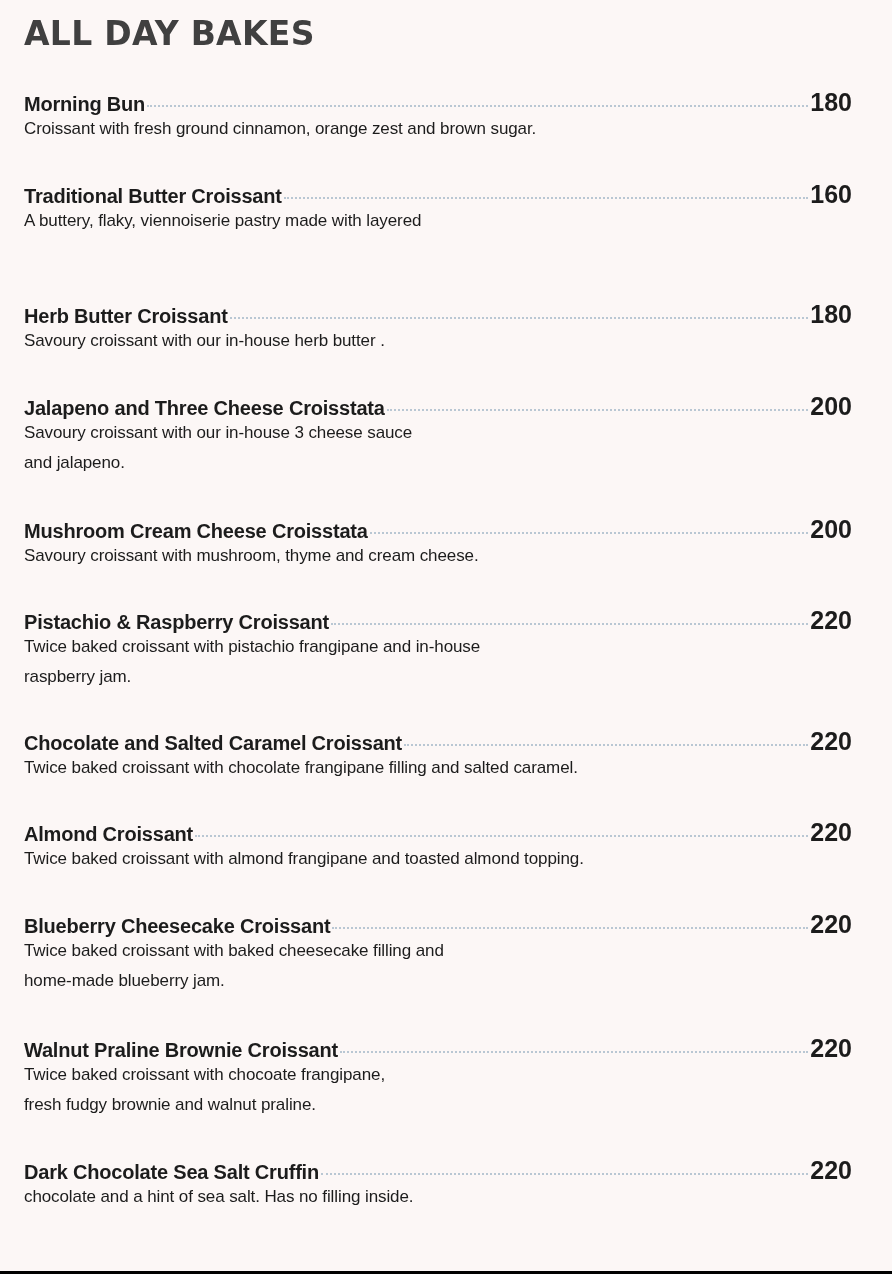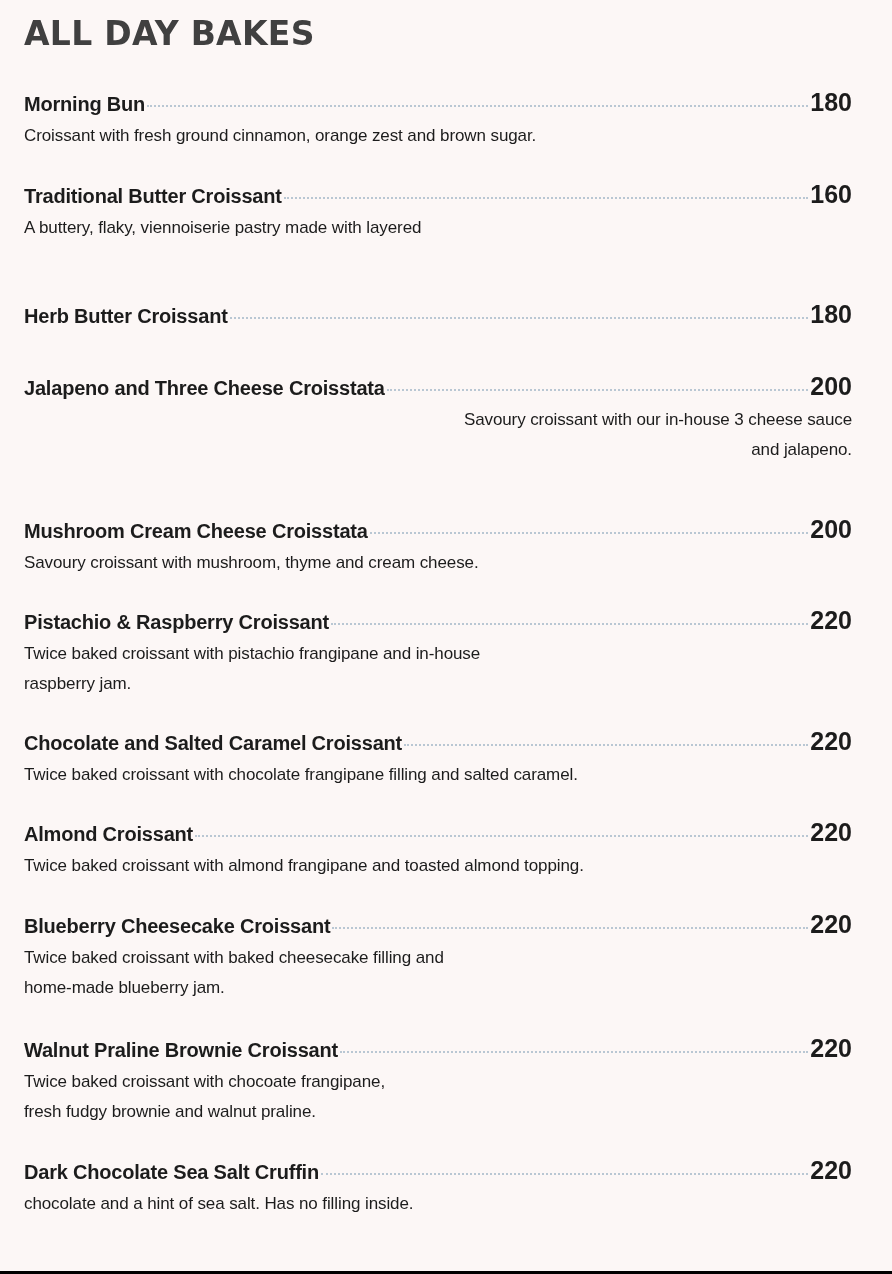--- a/index.html
+++ b/index.html
@@ -5,21 +5,21 @@
   html, body { margin:0; padding:0; }
   body { width:892px; height:1274px; background:#fcf7f6; position:relative; overflow:hidden;
          font-family:"Liberation Sans", sans-serif; color:#1c1c1c; }
   .title { position:absolute; left:24px; top:14px; font-size:33px; font-weight:bold; color:#404040;
            letter-spacing:0.3px; font-family:"DejaVu Sans", sans-serif; }
   .item { position:absolute; left:24px; width:828px; }
   .row { display:flex; align-items:baseline; height:26px; }
   .name { font-weight:bold; font-size:20px; white-space:nowrap; letter-spacing:-0.2px; }
   .dots { flex:1; border-bottom:2px dotted #b9c7d3; margin:0 2px; transform:translateY(-4px); }
   .price { font-weight:bold; font-size:25px; white-space:nowrap; }
-  .desc { font-size:17px; line-height:30px; margin-top:7px; letter-spacing:-0.1px; }
+  .desc { font-size:17px; line-height:30px; margin-top:0; letter-spacing:-0.1px; }
   .bottom-bar { position:absolute; left:0; right:0; top:1271px; height:3px; background:#000; }
 </style>
 </head>
 <body>
 
 <div class="title">ALL DAY BAKES</div>
 <div id="menu-list">
     <div class="item" style="top: 88px;">
       <div class="row">
         <span class="name">Morning Bun</span>
@@ -39,22 +39,25 @@
       <div class="desc">
         <div>A buttery, flaky, viennoiserie pastry made with layered</div>
       </div>
     </div>
     <div class="item" style="top: 300px;">
       <div class="row">
         <span class="name">Herb Butter Croissant</span>
         <span class="dots"></span>
         <span class="price">180</span>
       </div>
+      <div class="desc">
+        <div>Savoury croissant with our in-house herb butter .</div>
+      </div>
     </div>
-    <div class="item" style="top: 372px; text-align: right;">
+    <div class="item" style="top: 392px;">
       <div class="row">
         <span class="name">Jalapeno and Three Cheese Croisstata</span>
         <span class="dots"></span>
         <span class="price">200</span>
       </div>
       <div class="desc">
         <div>Savoury croissant with our in-house 3 cheese sauce</div>
         <div>and jalapeno.</div>
       </div>
     </div>

